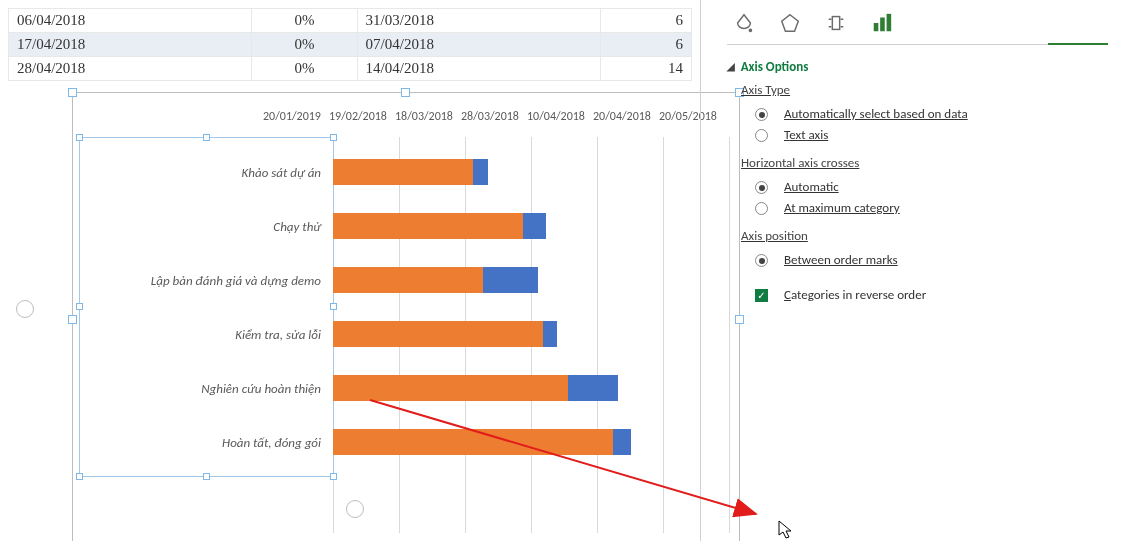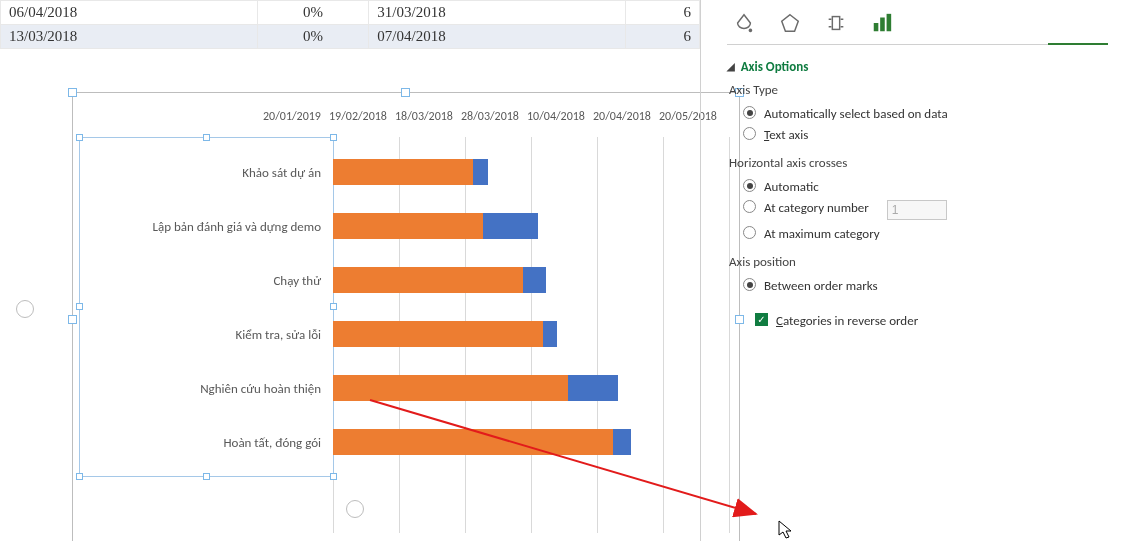--- a/index.html
+++ b/index.html
@@ -1,18 +1,18 @@
 <!DOCTYPE html>
 <html><head>
 <meta charset="utf-8">
 <style>
   * { box-sizing: border-box; margin: 0; padding: 0; }
   body { font-family: "Segoe UI", Calibri, Arial, sans-serif; font-size: 13px; color: #333; background: #fff; width: 1126px; height: 541px; overflow: hidden; position: relative; }
   .app { display: flex; width: 100%; height: 100%; }
-  .worksheet { flex: 0 0 700px; position: relative; padding: 0; }
+  .worksheet { flex: 0 0 700px; position: relative; padding: 8px; }
   .side-panel { flex: 1; border-left: 1px solid #d0d0d0; padding: 12px 18px 0 26px; position: relative; }
 
   
   .tbl { width: 100%; border-collapse: collapse; font-size: 15px; font-family: "Times New Roman", serif; }
   .tbl td { padding: 2px 8px; border: 1px solid #e8e8e8; height: 24px; }
   .tbl tr.hl td { background: #e9edf4; }
   .tbl td.r { text-align: right; }
   .tbl td.c { text-align: center; }
 
   
@@ -27,21 +27,21 @@
 
   .inner-sel { position: absolute; top: 44px; left: 6px; width: 255px; height: 340px; border: 1px solid #a5c8e8; }
   .inner-sel .ih { position:absolute; width:7px; height:7px; background:#fff; border:1px solid #7db8e8; }
   .ih-tl{top:-4px;left:-4px}.ih-tr{top:-4px;right:-4px}.ih-bl{bottom:-4px;left:-4px}.ih-br{bottom:-4px;right:-4px}
   .ih-tm{top:-4px;left:50%;margin-left:-4px}.ih-bm{bottom:-4px;left:50%;margin-left:-4px}
   .ih-lm{left:-4px;top:50%;margin-top:-4px}.ih-rm{right:-4px;top:50%;margin-top:-4px}
 
   .axis-labels { position: absolute; top: 16px; left: 190px; right: 10px; font-size: 12px; color: #595959; white-space: nowrap; overflow: hidden; }
   .axis-labels span { display:inline-block; width: 66px; }
 
-  .bars { position: absolute; top: 52px; left: 10px; right: 10px; bottom: 18px; }
+  .bars { position: absolute; top: 52px; left: 10px; right: 10px; bottom: 18px; font-style: italic; }
   .bar-row { position: relative; height: 54px; display:flex; align-items:center; }
   .bar-label { width: 250px; text-align: right; padding-right: 12px; font-size: 13px; color: #595959; }
   .bar-track { position: relative; flex: 1; height: 26px; }
   .glines { position:absolute; top:44px; bottom:14px; left:260px; right:10px; }
   .gline { position:absolute; top:0; bottom:0; width:1px; background:#d9d9d9; }
   .seg1 { position:absolute; top:0; height:26px; background:#ed7d31; }
   .seg2 { position:absolute; top:0; height:26px; background:#4472c4; }
 
   .circ { position:absolute; width:18px; height:18px; border:1px solid #bdbdbd; border-radius:50%; background:#fff; }
   .circ-l { left:16px; top:300px; }
@@ -51,23 +51,23 @@
   .tab-icons { display:flex; gap:24px; margin-bottom:4px; align-items:center; padding-left:6px; }
   .tab-icons .ic { width:22px; height:22px; display:flex; align-items:center; justify-content:center; color:#6b6b6b; cursor:pointer; }
   .tab-icons .ic svg { width:22px; height:22px; }
   .tab-icons .ic.active { color:#2e7d32; }
   .underline { height:1px; background:#d0d0d0; margin:10px 0 14px 0; position:relative; }
   .underline::after { content:""; position:absolute; right:0; top:-1px; width:60px; height:2px; background:#2e7d32; }
 
   .section-head { display:flex; align-items:center; gap:6px; font-weight:600; color:#107c41; cursor:pointer; font-size:13px; margin-bottom:8px; }
   .section-head .tri { font-size:10px; color:#444; }
 
-  .opt-group { margin-left: 2px; margin-bottom:10px; }
+  .opt-group { margin-left: 14px; margin-bottom:10px;text-decoration:underline; }
   .grp-label { font-size:13px; color:#444; margin:4px 0 6px 0; }
-  .radio-row, .check-row { display:flex; align-items:flex-start; gap:8px; padding:3px 0 3px 14px; font-size:13px; color:#333; cursor:pointer; }
+  .radio-row, .check-row { display:flex; align-items:flex-end; gap:16px; padding:3px 0 3px 14px; font-size:13px; color:#333; cursor:pointer; }
   .radio { width:13px; height:13px; border:1px solid #888; border-radius:50%; display:inline-flex; align-items:center; justify-content:center; flex-shrink:0; }
   .radio.sel::after { content:""; width:6px; height:6px; background:#444; border-radius:50%; }
   .chk { width:13px; height:13px; border:1px solid #888; display:inline-flex; align-items:center; justify-content:center; flex-shrink:0; background:#fff; }
   .chk.sel { background:#107c41; border-color:#107c41; }
   .chk.sel::after { content:"✓"; color:#fff; font-size:10px; line-height:1; }
   .num-input { width:60px; height:20px; border:1px solid #c8c8c8; background:#f7f7f7; color:#aaa; padding:0 4px; font-size:12px; margin-left:10px; }
   u.access { text-decoration: underline; }
 
   .arrow-svg { position:absolute; top:0; left:0; pointer-events:none; }
   .cursor-img { position:absolute; left:778px; top:520px; }
@@ -79,24 +79,30 @@
   <div class="worksheet">
     <table class="tbl">
       <tbody>
           <tr>
         <td>06/04/2018</td>
         <td class="c">0%</td>
         <td>31/03/2018</td>
         <td class="r">6</td>
       </tr>
       <tr class="hl">
-        <td>13/03/2018</td>
+        <td>17/04/2018</td>
         <td class="c">0%</td>
         <td>07/04/2018</td>
         <td class="r">6</td>
+      </tr>
+      <tr>
+        <td>28/04/2018</td>
+        <td class="c">0%</td>
+        <td>14/04/2018</td>
+        <td class="r">14</td>
       </tr>
     </tbody>
       </table>
 
     <div class="chart-box">
       <div class="sel-handle sh-tl"></div>
       <div class="sel-handle sh-tm"></div>
       <div class="sel-handle sh-tr"></div>
       <div class="sel-handle sh-lm"></div>
       <div class="sel-handle sh-rm"></div>
@@ -131,31 +137,31 @@
 
       <div class="bars">
         <div class="bar-row">
           <div class="bar-label">Khảo sát dự án</div>
           <div class="bar-track">
               <div class="seg1" style="left:0;width:140px"></div>
               <div class="seg2" style="left:140px;width:15px"></div>
             </div>
         </div>
         <div class="bar-row">
+          <div class="bar-label">Chạy thử</div>
+          <div class="bar-track">
+              <div class="seg1" style="left:0;width:190px"></div>
+              <div class="seg2" style="left:190px;width:23px"></div>
+            </div>
+        </div>
+        <div class="bar-row">
           <div class="bar-label">Lập bản đánh giá và dựng demo</div>
           <div class="bar-track">
               <div class="seg1" style="left:0;width:150px"></div>
               <div class="seg2" style="left:150px;width:55px"></div>
-            </div>
-        </div>
-        <div class="bar-row">
-          <div class="bar-label">Chạy thử</div>
-          <div class="bar-track">
-              <div class="seg1" style="left:0;width:190px"></div>
-              <div class="seg2" style="left:190px;width:23px"></div>
             </div>
         </div>
         <div class="bar-row">
           <div class="bar-label">Kiểm tra, sửa lỗi</div>
           <div class="bar-track">
               <div class="seg1" style="left:0;width:210px"></div>
               <div class="seg2" style="left:210px;width:14px"></div>
             </div>
         </div>
         <div class="bar-row">
@@ -223,25 +229,20 @@
         <span class="radio"></span>
         <span><u class="access">T</u>ext axis</span>
       </div>
     </div>
 
     <div class="opt-group">
       <div class="grp-label">Horizontal axis crosses</div>
       <div class="radio-row">
         <span class="radio sel"></span>
         <span>Automatic</span>
-      </div>
-      <div class="radio-row">
-        <span class="radio"></span>
-        <span>At category number</span>
-        <input class="num-input" disabled="" value="1" style="">
       </div>
       <div class="radio-row">
         <span class="radio"></span>
         <span>At maximum category</span>
       </div>
     </div>
 
     <div class="opt-group">
       <div class="grp-label">Axis position</div>
       <div class="radio-row">

